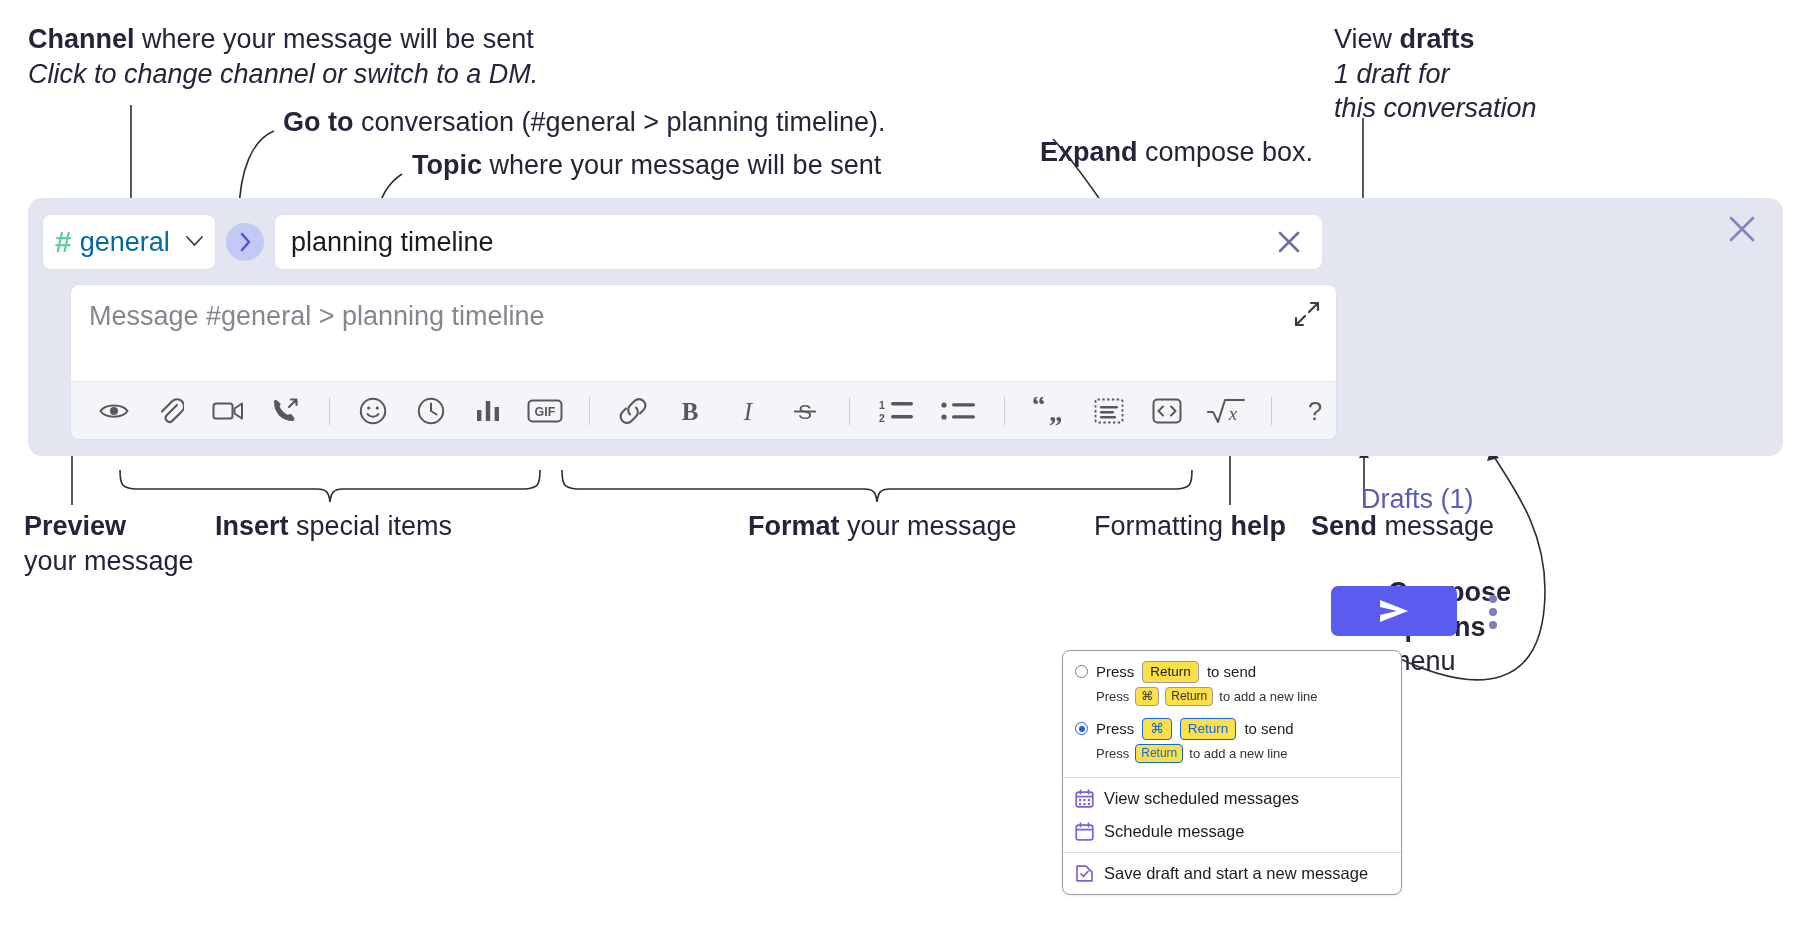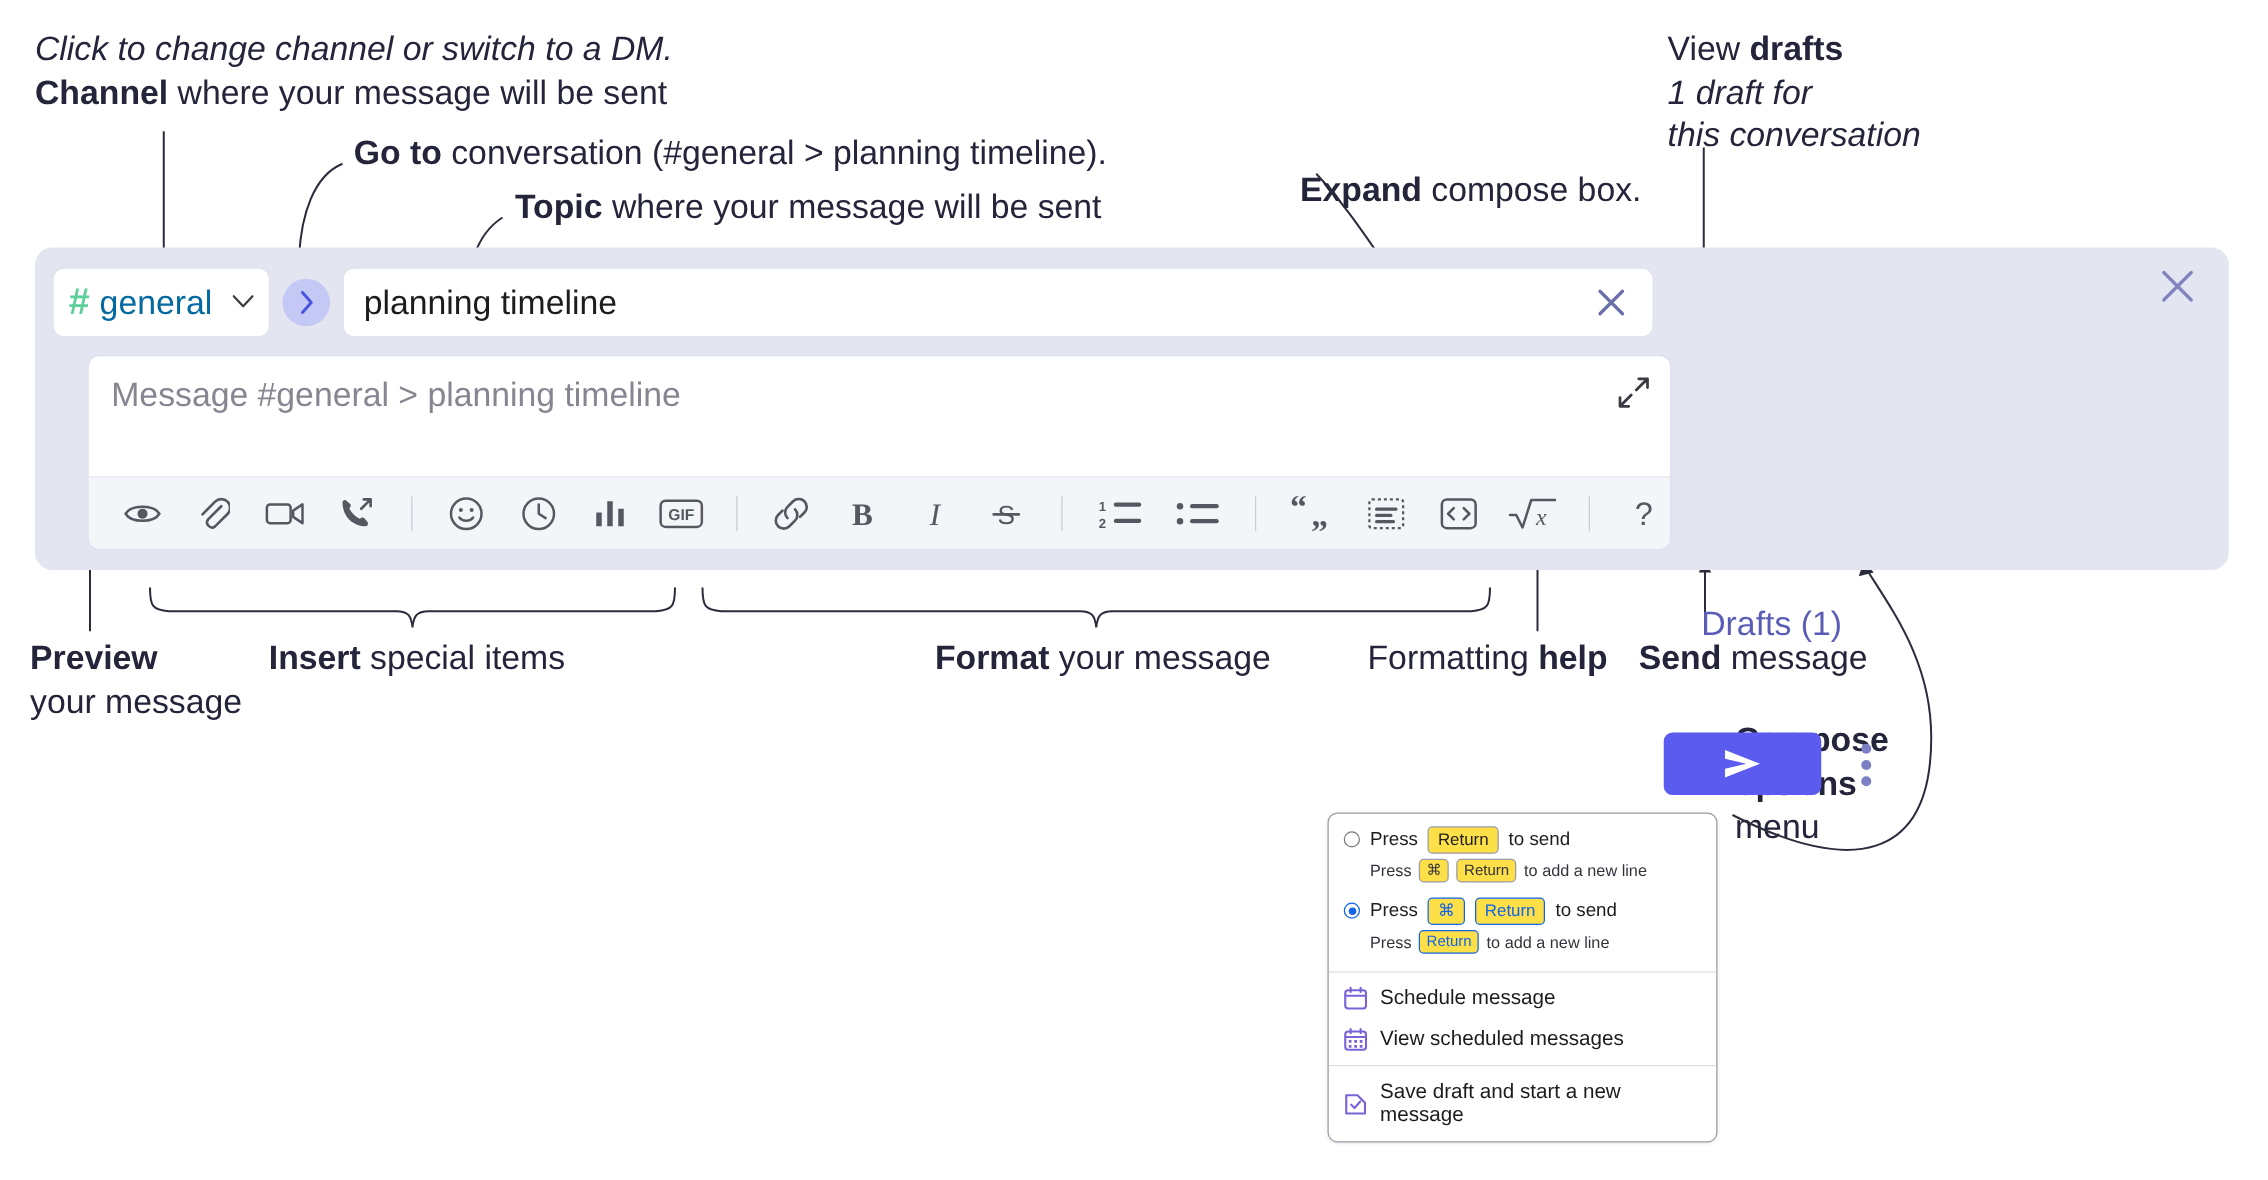--- a/index.html
+++ b/index.html
@@ -100,21 +100,21 @@
     gap:5px; cursor:pointer;
   }
   #compose-more span { width:8px; height:8px; border-radius:50%; background:#7d7fc4; display:block; }
   #panel-close {
     position:absolute; right:22px; top:12px; width:38px; height:38px;
     display:flex; align-items:center; justify-content:center; cursor:pointer;
   }
 
   
   #compose-menu {
-    position:absolute; left:1062px; top:650px; width:312px;
+    position:absolute; left:1062px; top:650px; width:340px;
     background:#fff; border:1px solid #9a9aa6; border-radius:8px;
     box-shadow:0 1px 3px rgba(0,0,0,.08);
     font-size:15px; color:#1d1c1d; overflow:hidden;
   }
   .menu-sec { padding:8px 0 8px 0; }
   .menu-radio-row { display:flex; align-items:center; gap:8px; padding:2px 12px; cursor:pointer; }
   .radio { width:13px; height:13px; border-radius:50%; border:1.6px solid #7a7a86;
            flex:0 0 auto; position:relative; background:#fff; }
   .radio.on { border-color:#1264e8; }
   .radio.on::after { content:""; position:absolute; left:2.5px; top:2.5px; width:6px; height:6px;
@@ -127,22 +127,22 @@
   .kbd.blue { border-color:#1264e8; color:#1264e8; }
   .menu-div { height:1px; background:#dddde3; }
   .menu-item { display:flex; align-items:center; gap:10px; padding:7px 12px; cursor:pointer;
            font-size:16.5px; }
   .menu-item svg { flex:0 0 auto; display:block; }
 </style>
 </head>
 <body>
 
 <div class="ann" id="ann-channel">
+  <div><b>Channel</b><span> where your message will be sent</span></div>
   <div><i>Click to change channel or switch to a DM.</i></div>
-  <div><b>Channel</b><span> where your message will be sent</span></div>
 </div>
 
 <div class="ann" id="ann-goto">
   <b>Go to</b><span> conversation (#general &gt; planning timeline).</span>
 </div>
 
 <div class="ann" id="ann-topic">
   <b>Topic</b><span> where your message will be sent</span>
 </div>
 
@@ -464,48 +464,48 @@
       <span>Press </span>
       <span class="kbd sm blue">Return</span>
       <span> to add a new line</span>
     </div>
 
   </div>
 
   <div class="menu-div"></div>
 
   <div style="padding:4px 0">
-    <div class="menu-item">
-      <span>
-        <svg width="19" height="19" viewBox="0 0 19 19">
-            <rect x="1.2" y="3.2" width="16.6" height="14.6" rx="2.4" fill="none" stroke="#7b62d6" stroke-width="1.7"></rect>
-            <path d="M1.2 7.6 L17.8 7.6" stroke="#7b62d6" stroke-width="1.7"></path>
-            <path d="M5.5 1.2 L5.5 4.6 M13.5 1.2 L13.5 4.6" stroke="#7b62d6" stroke-width="1.7" stroke-linecap="round"></path>
-          </svg>
-      </span>
-      <span>Schedule message</span>
-    </div>
     <div class="menu-item">
       <span>
         <svg width="19" height="19" viewBox="0 0 19 19">
             <rect x="1.2" y="3.2" width="16.6" height="14.6" rx="2.4" fill="none" stroke="#7b62d6" stroke-width="1.7"></rect>
             <path d="M1.2 7.6 L17.8 7.6" stroke="#7b62d6" stroke-width="1.7"></path>
             <path d="M5.5 1.2 L5.5 4.6 M13.5 1.2 L13.5 4.6" stroke="#7b62d6" stroke-width="1.7" stroke-linecap="round"></path>
             <g fill="#7b62d6">
               <rect x="4" y="10" width="2.2" height="2.2"></rect>
               <rect x="8.4" y="10" width="2.2" height="2.2"></rect>
               <rect x="12.8" y="10" width="2.2" height="2.2"></rect>
               <rect x="4" y="14" width="2.2" height="2.2"></rect>
               <rect x="8.4" y="14" width="2.2" height="2.2"></rect>
               <rect x="12.8" y="14" width="2.2" height="2.2"></rect>
             </g>
           </svg>
       </span>
       <span>View scheduled messages</span>
     </div>
+    <div class="menu-item">
+      <span>
+        <svg width="19" height="19" viewBox="0 0 19 19">
+            <rect x="1.2" y="3.2" width="16.6" height="14.6" rx="2.4" fill="none" stroke="#7b62d6" stroke-width="1.7"></rect>
+            <path d="M1.2 7.6 L17.8 7.6" stroke="#7b62d6" stroke-width="1.7"></path>
+            <path d="M5.5 1.2 L5.5 4.6 M13.5 1.2 L13.5 4.6" stroke="#7b62d6" stroke-width="1.7" stroke-linecap="round"></path>
+          </svg>
+      </span>
+      <span>Schedule message</span>
+    </div>
   </div>
 
   <div class="menu-div"></div>
 
   <div style="padding:4px 0">
     <div class="menu-item">
       <span>
         <svg width="19" height="19" viewBox="0 0 19 19">
             <path d="M2 2.2 L11 2.2 L17 8.2 L17 16.8 L2 16.8 Z" fill="none" stroke="#7b62d6" stroke-width="1.7" stroke-linejoin="round"></path>
             <path d="M6 9.8 L8.6 12.4 L13.2 7.2" fill="none" stroke="#7b62d6" stroke-width="1.7" stroke-linecap="round" stroke-linejoin="round"></path>

